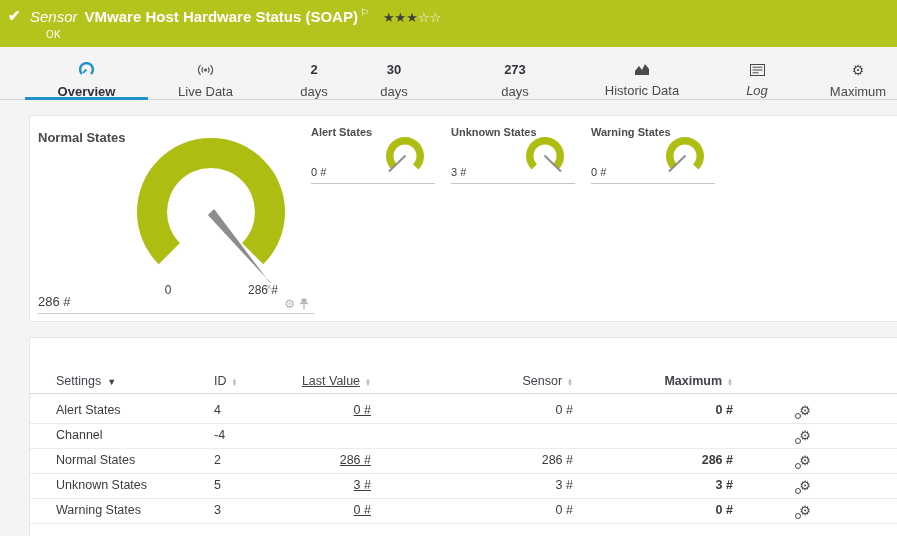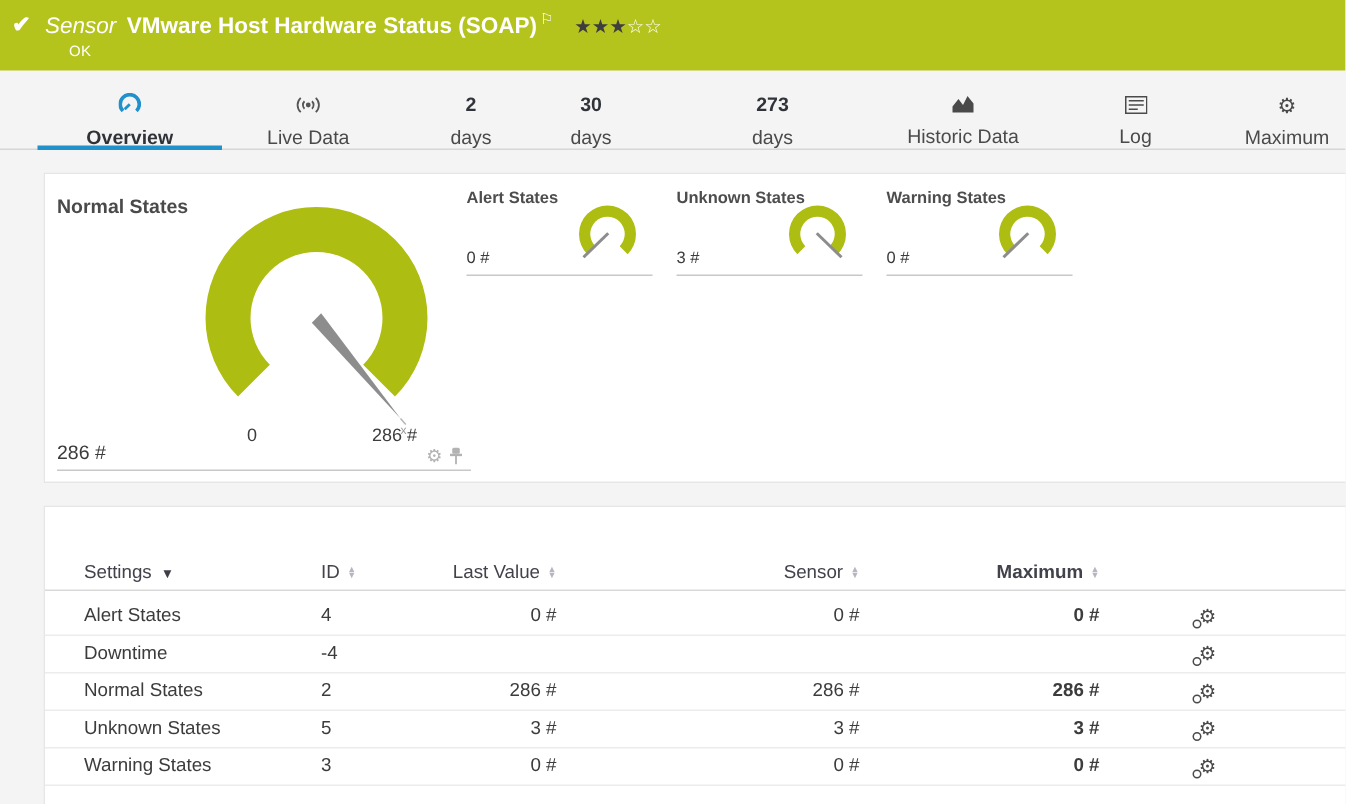--- a/index.html
+++ b/index.html
@@ -45,21 +45,21 @@
   .stitle{position:absolute;left:0;top:2px;font-size:11px;font-weight:bold;color:#4d4d4d;}
   .svalue{position:absolute;left:0;bottom:5px;font-size:11px;color:#3c3c3c;}
   .sgauge{position:absolute;right:2px;top:12px;}
   
   .thead{position:absolute;left:0;right:0;top:33px;height:22px;font-size:12.5px;color:#42424c;
          border-bottom:1px solid #d9d9d9;line-height:20px;}
   .trow{position:absolute;left:0;right:0;height:25px;border-bottom:1px solid #ececec;
         font-size:12.5px;color:#3c3c3c;line-height:25px;}
   .c-ch{position:absolute;left:26px;width:150px;}
   .c-id{position:absolute;left:184px;width:70px;}
-  .c-lv{position:absolute;left:191px;width:150px;text-align:right;}
+  .c-lv{position:absolute;left:191px;width:150px;text-align:right;text-decoration:underline;}
   .c-mn{position:absolute;left:393px;width:150px;text-align:right;}
   .c-mx{position:absolute;left:553px;width:150px;text-align:right;font-weight:bold;}
   .c-ed{position:absolute;left:758px;width:34px;text-align:center;}
   .trow .val{padding-right:30px;}
   .sort{display:inline-block;vertical-align:middle;margin-left:5px;font-size:6px;line-height:4px;
         color:#b6b6c2;text-align:center;}
   .sort i{display:block;font-style:normal;}
   .caret{font-size:9px;color:#3e3e48;margin-left:6px;vertical-align:middle;}
   .editicon{position:relative;display:inline-block;font-size:13px;color:#4a4a4a;line-height:25px;cursor:pointer;}
   .editicon i{position:absolute;left:-4px;bottom:4px;width:4px;height:4px;border:1px solid #4a4a4a;border-radius:50%;}
@@ -104,21 +104,21 @@
   <div class="tab" style="left:480px;width:70px;">
     <span class="num">273</span>
     <span>days</span>
   </div>
   <div class="tab" style="left:588px;width:108px;">
     <svg width="16" height="13" viewBox="0 0 16 13">
       <path d="M1 12 L1 8 L5 3 L8 7 L11 1 L15 6 L15 12 Z" fill="#4a4a4a"></path>
     </svg>
     <span>Historic Data</span>
   </div>
-  <div class="tab" style="left:728px;width:58px;">
+  <div class="tab" style="left:728px;width:58px;font-style:italic;">
     <svg width="15" height="12" viewBox="0 0 15 12">
       <rect x="0.5" y="0.5" width="14" height="11" fill="none" stroke="#4a4a4a"></rect>
       <line x1="2.5" y1="3.2" x2="12.5" y2="3.2" stroke="#4a4a4a"></line>
       <line x1="2.5" y1="6" x2="12.5" y2="6" stroke="#4a4a4a"></line>
       <line x1="2.5" y1="8.8" x2="8.5" y2="8.8" stroke="#4a4a4a"></line>
     </svg>
     <span>Log</span>
   </div>
   <div class="tab" style="left:820px;width:76px;">
     <span class="gearglyph">⚙</span>
@@ -200,21 +200,21 @@
   <div class="trow" style="top:60px;">
     <div class="c-ch">Alert States</div>
     <div class="c-id">4</div>
     <div class="c-lv val">0 #</div>
     <div class="c-mn val">0 #</div>
     <div class="c-mx val">0 #</div>
     <div class="c-ed"><span class="editicon"><span>⚙</span><i></i></span></div>
   </div>
 
   <div class="trow" style="top:85px;">
-    <div class="c-ch">Downtime</div>
+    <div class="c-ch">Channel</div>
     <div class="c-id">-4</div>
     <div class="c-lv val"></div>
     <div class="c-mn val"></div>
     <div class="c-mx val"></div>
     <div class="c-ed"><span class="editicon"><span>⚙</span><i></i></span></div>
   </div>
 
   <div class="trow" style="top:110px;">
     <div class="c-ch">Normal States</div>
     <div class="c-id">2</div>

